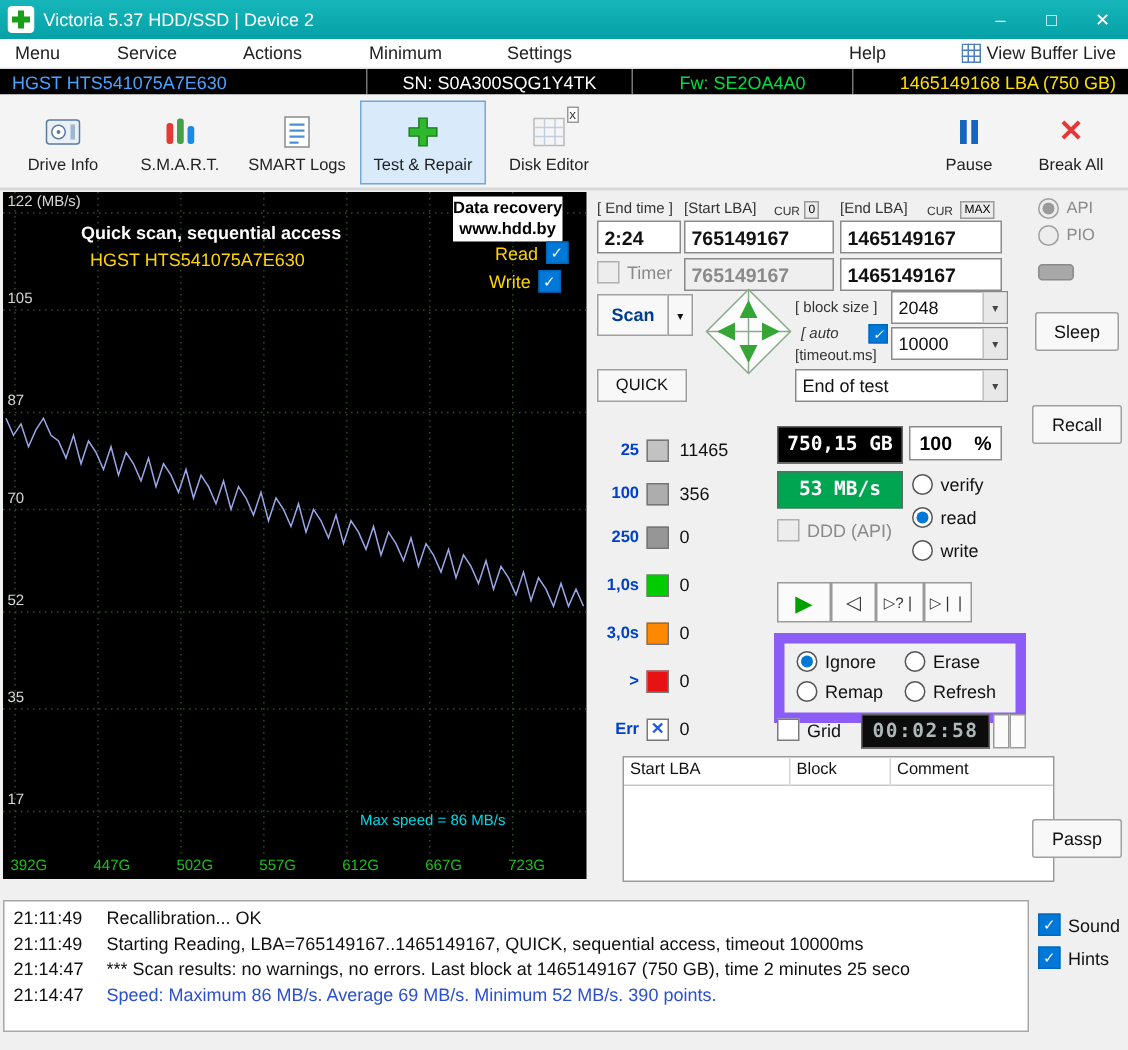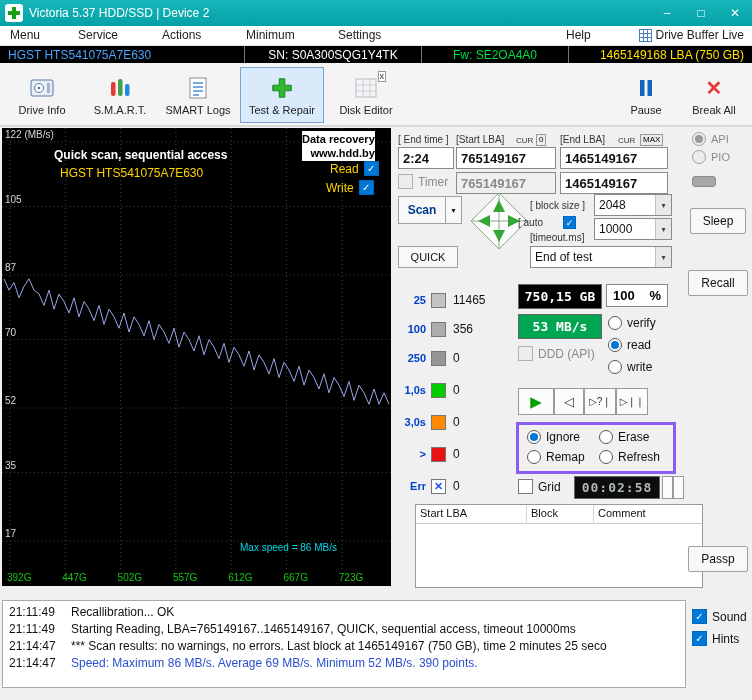--- a/index.html
+++ b/index.html
@@ -30,21 +30,21 @@
   .toolbtn .ic{width:28px;height:26px;display:flex;align-items:center;justify-content:center;}
 
   
   .graph{left:2px;top:128px;width:389px;height:458px;background:#000;}
   .graph svg.plot{position:absolute;left:0;top:0;}
   .ylab{position:absolute;left:3px;color:#d8d8d8;font-size:10px;}
   .xlab{position:absolute;color:#19c319;font-size:10px;}
   .xaxis{position:absolute;left:0;top:442px;width:389px;height:16px;}
   .gtitle{position:absolute;left:52px;top:20px;color:#fff;font-weight:bold;font-size:12px;}
   .gmodel{position:absolute;left:58px;top:38px;color:#ffd400;font-size:12px;}
-  .badge{position:absolute;left:300px;top:3px;background:#fff;color:#000;font-weight:bold;font-size:11px;text-align:right;padding:1px 0;line-height:14px;}
+  .badge{position:absolute;left:300px;top:3px;background:#fff;color:#000;font-weight:bold;font-size:11px;text-align:center;padding:1px 0;line-height:14px;}
   .rwrow{position:absolute;display:flex;align-items:center;gap:5px;color:#ffd400;font-size:12px;}
   .maxspeed{position:absolute;left:238px;top:414px;color:#00d9e8;font-size:10px;}
 
   
   .panel{left:394px;top:128px;width:290px;height:460px;background:#f0f0f0;}
   .smalllab{font-size:10px;color:#333;white-space:nowrap;}
   .tiny{font-size:8px;color:#333;}
   .tinybox{font-size:8px;border:1px solid #9a9a9a;background:#ececec;padding:0 2px;line-height:10px;}
   .input{background:#fff;border:1px solid #8a8a8a;font-weight:bold;font-size:13px;display:flex;align-items:center;padding:0 4px;color:#111;}
   .input.dis{background:#efefef;color:#8a8a8a;}
@@ -59,21 +59,21 @@
   .radio.on::after{content:"";position:absolute;inset:2px;border-radius:50%;background:#0078d7;}
   .radio.dis{border-color:#a0a0a0;background:#ededed;}
   .radio.dis.on::after{background:#9a9a9a;}
   .chkrow{display:flex;align-items:center;gap:5px;font-size:12px;color:#111;}
   .latrow{position:absolute;display:flex;align-items:center;height:16px;}
   .latnum{width:30px;text-align:right;color:#0040cc;font-size:11px;font-weight:bold;margin-right:5px;}
   .latblock{width:13px;height:13px;border:1px solid #777;margin-right:7px;}
   .latcount{font-size:12px;color:#111;}
   .errblock{width:13px;height:13px;border:1px solid #777;background:#fff;margin-right:7px;font-size:11px;font-weight:bold;display:flex;align-items:center;justify-content:center;line-height:11px;}
   .lcd{font-family:"DejaVu Sans Mono",monospace;font-weight:bold;display:flex;align-items:center;justify-content:center;border:1px solid #666;}
-  .groupbox{border:3px solid #8b5cf6;background:#f0f0f0;}
+  .groupbox{border:7px solid #8b5cf6;background:#f0f0f0;}
   .pbtn{background:#fbfbfb;border:1px solid #9a9a9a;display:flex;align-items:center;justify-content:center;font-size:13px;}
 
   
   .dtable{position:absolute;left:1px;top:376px;width:286px;height:82px;background:#fff;border:1px solid #9a9a9a;margin-left:20px;}
   .dtable .hd{display:flex;height:18px;border-bottom:1px solid #c9c9c9;font-size:11px;color:#111;}
   .dtable .hd div{padding:2px 4px;border-right:1px solid #d5d5d5;}
 
   
   .side-lab{font-size:11px;color:#8a8a8a;}
 
@@ -109,21 +109,21 @@
     <span class="menuitem" style="left:338px">Settings</span>
     <span class="menuitem" style="left:566px">Help</span>
     <span class="viewbuffer">
       <svg width="13" height="13" viewBox="0 0 13 13">
           <rect x="0.5" y="0.5" width="12" height="12" fill="#fff" stroke="#4a7fc0"></rect>
           <line x1="0" y1="4.5" x2="13" y2="4.5" stroke="#4a7fc0"></line>
           <line x1="0" y1="8.5" x2="13" y2="8.5" stroke="#4a7fc0"></line>
           <line x1="4.5" y1="0" x2="4.5" y2="13" stroke="#4a7fc0"></line>
           <line x1="8.5" y1="0" x2="8.5" y2="13" stroke="#4a7fc0"></line>
         </svg>
-      <span>Drive Buffer Live</span>
+      <span>View Buffer Live</span>
     </span>
   </div>
 
   <div class="abs infobar">
     <div class="seg" style="width:228px;color:#4aa3ff;">HGST HTS541075A7E630</div>
     <div class="seg" style="width:160px;color:#ffffff;justify-content:center;">SN: S0A300SQG1Y4TK</div>
     <div class="seg" style="width:130px;color:#00dd44;justify-content:center;">Fw: SE2OA4A0</div>
     <div class="seg" style="flex:1;color:#ffe000;justify-content:flex-end;border-right:none;">1465149168 LBA (750 GB)</div>
   </div>
 
@@ -286,21 +286,21 @@
         <polygon points="29,50 35,38 23,38" fill="#35a535"></polygon>
         <polygon points="8,29 20,23 20,35" fill="#35a535"></polygon>
       </svg>
     </div>
 
     <div class="abs smalllab" style="left:136px;top:72px;">[ block size ]</div>
     <div class="abs combo" style="left:200px;top:66px;width:72px;height:20px;">
       <span>2048</span>
       <span class="arr">▾</span>
     </div>
-    <div class="abs chkrow" style="left:124px;top:88px;gap:20px;">
+    <div class="abs chkrow" style="left:140px;top:88px;gap:20px;font-style:italic;">
       <span class="smalllab">[ auto</span>
       <span class="cb on" style="width:11px;height:11px;font-size:9px;"></span>
       <span class="smalllab">]</span>
     </div>
     <div class="abs smalllab" style="left:136px;top:104px;">[timeout.ms]</div>
     <div class="abs combo" style="left:200px;top:90px;width:72px;height:20px;">
       <span>10000</span>
       <span class="arr">▾</span>
     </div>
 

